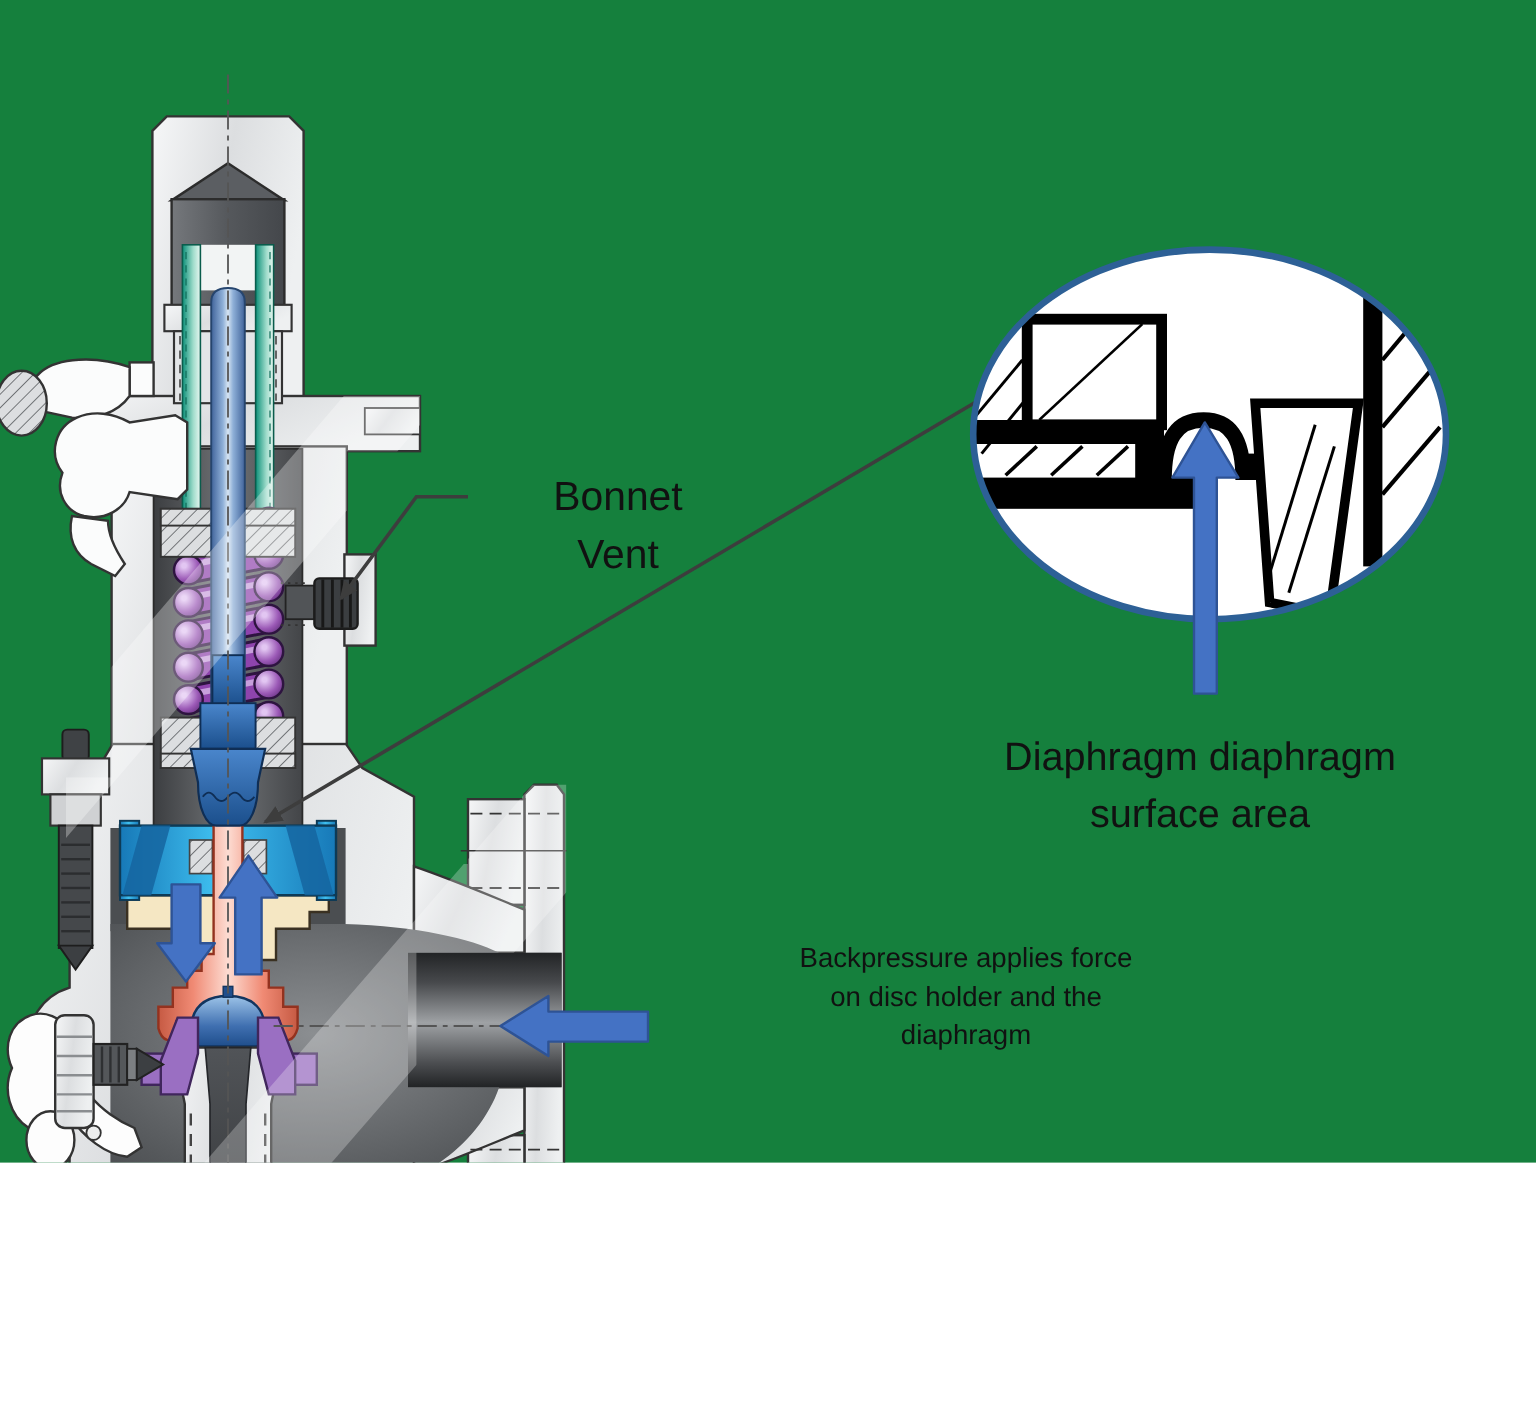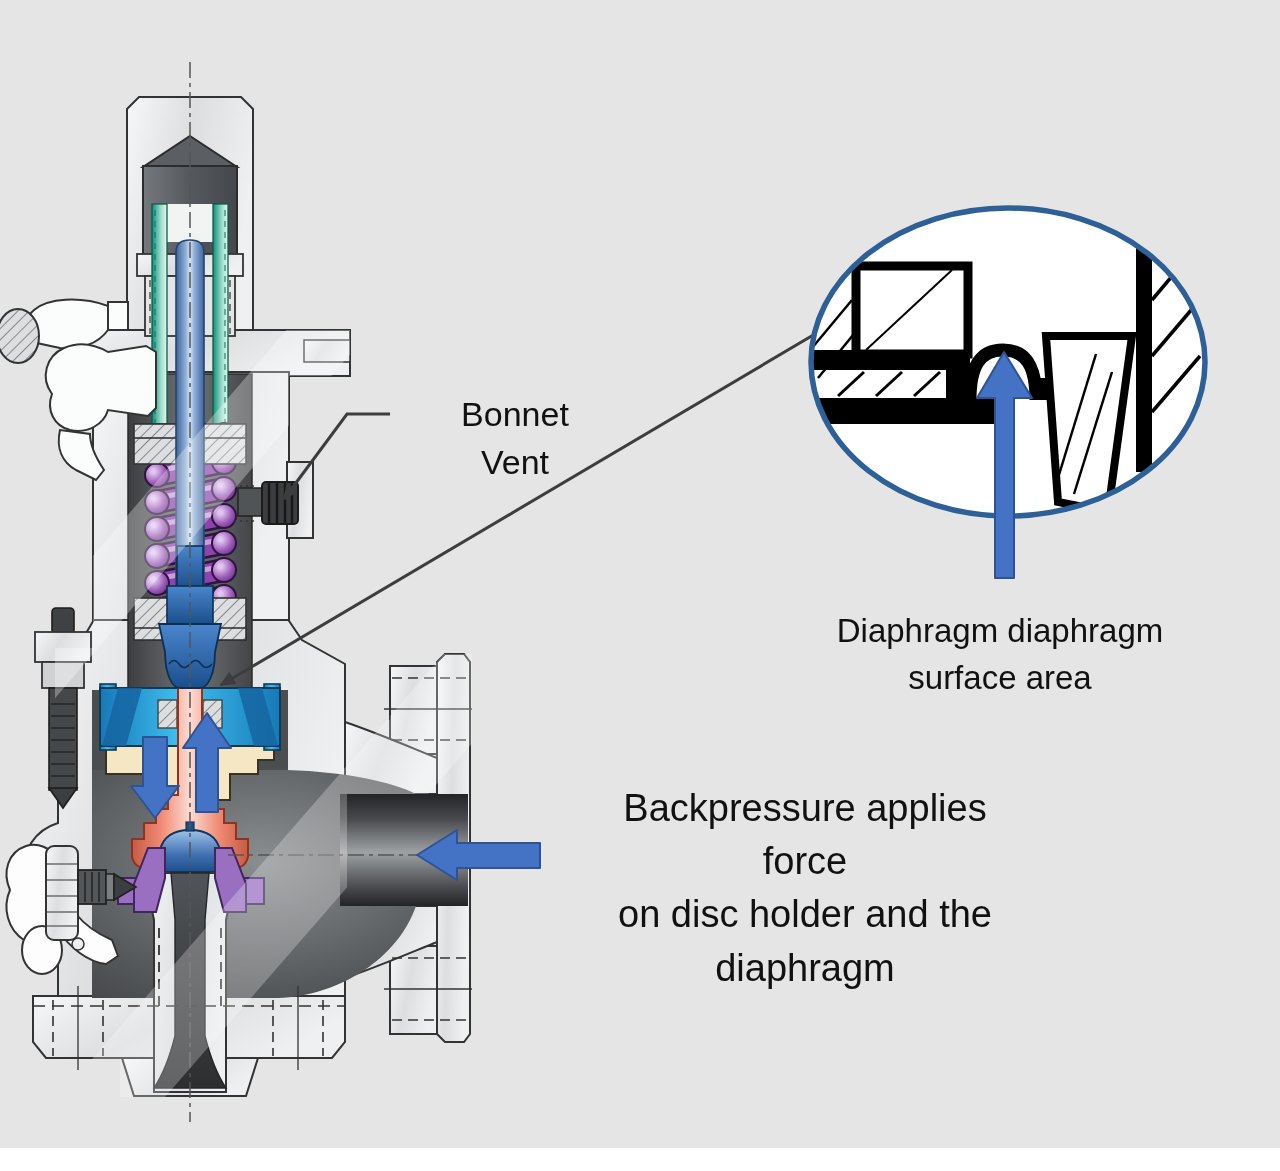--- a/index.html
+++ b/index.html
@@ -1,23 +1,23 @@
 <!DOCTYPE html>
 <html><head>
 <meta charset="utf-8">
 <style>
   html,body{margin:0;padding:0;background:#fff;}
-  .stage{position:relative;width:1280px;height:1148px;background:#e5e5e5;overflow:hidden;
+  .stage{position:relative;width:1280px;height:969px;background:#15803d;overflow:hidden;
          font-family:"Liberation Sans",sans-serif;}
   .stage svg{position:absolute;left:0;top:0;}
   .diagram-label{position:absolute;color:#111;font-size:34px;line-height:1.42;
                  white-space:pre-line;text-align:center;font-family:"Liberation Sans",sans-serif;}
   #label-bonnet-vent{left:404px;top:390px;width:222px;}
   #label-diaphragm{left:818px;top:608px;width:364px;font-size:33px;}
-  #label-backpressure{left:593px;top:782px;width:424px;font-size:38px;line-height:1.40;}
+  #label-backpressure{left:593px;top:782px;width:424px;font-size:23px;line-height:1.40;}
 </style>
 </head>
 <body>
 
 <div class="stage">
 <svg width="1280" height="1171" viewBox="0 0 1280 1171">
 <defs>
   <linearGradient id="metalV" x1="0" y1="0" x2="1" y2="0.35">
     <stop offset="0" stop-color="#f6f7f8"></stop>
           <stop offset="0.5" stop-color="#dcdee0"></stop>

